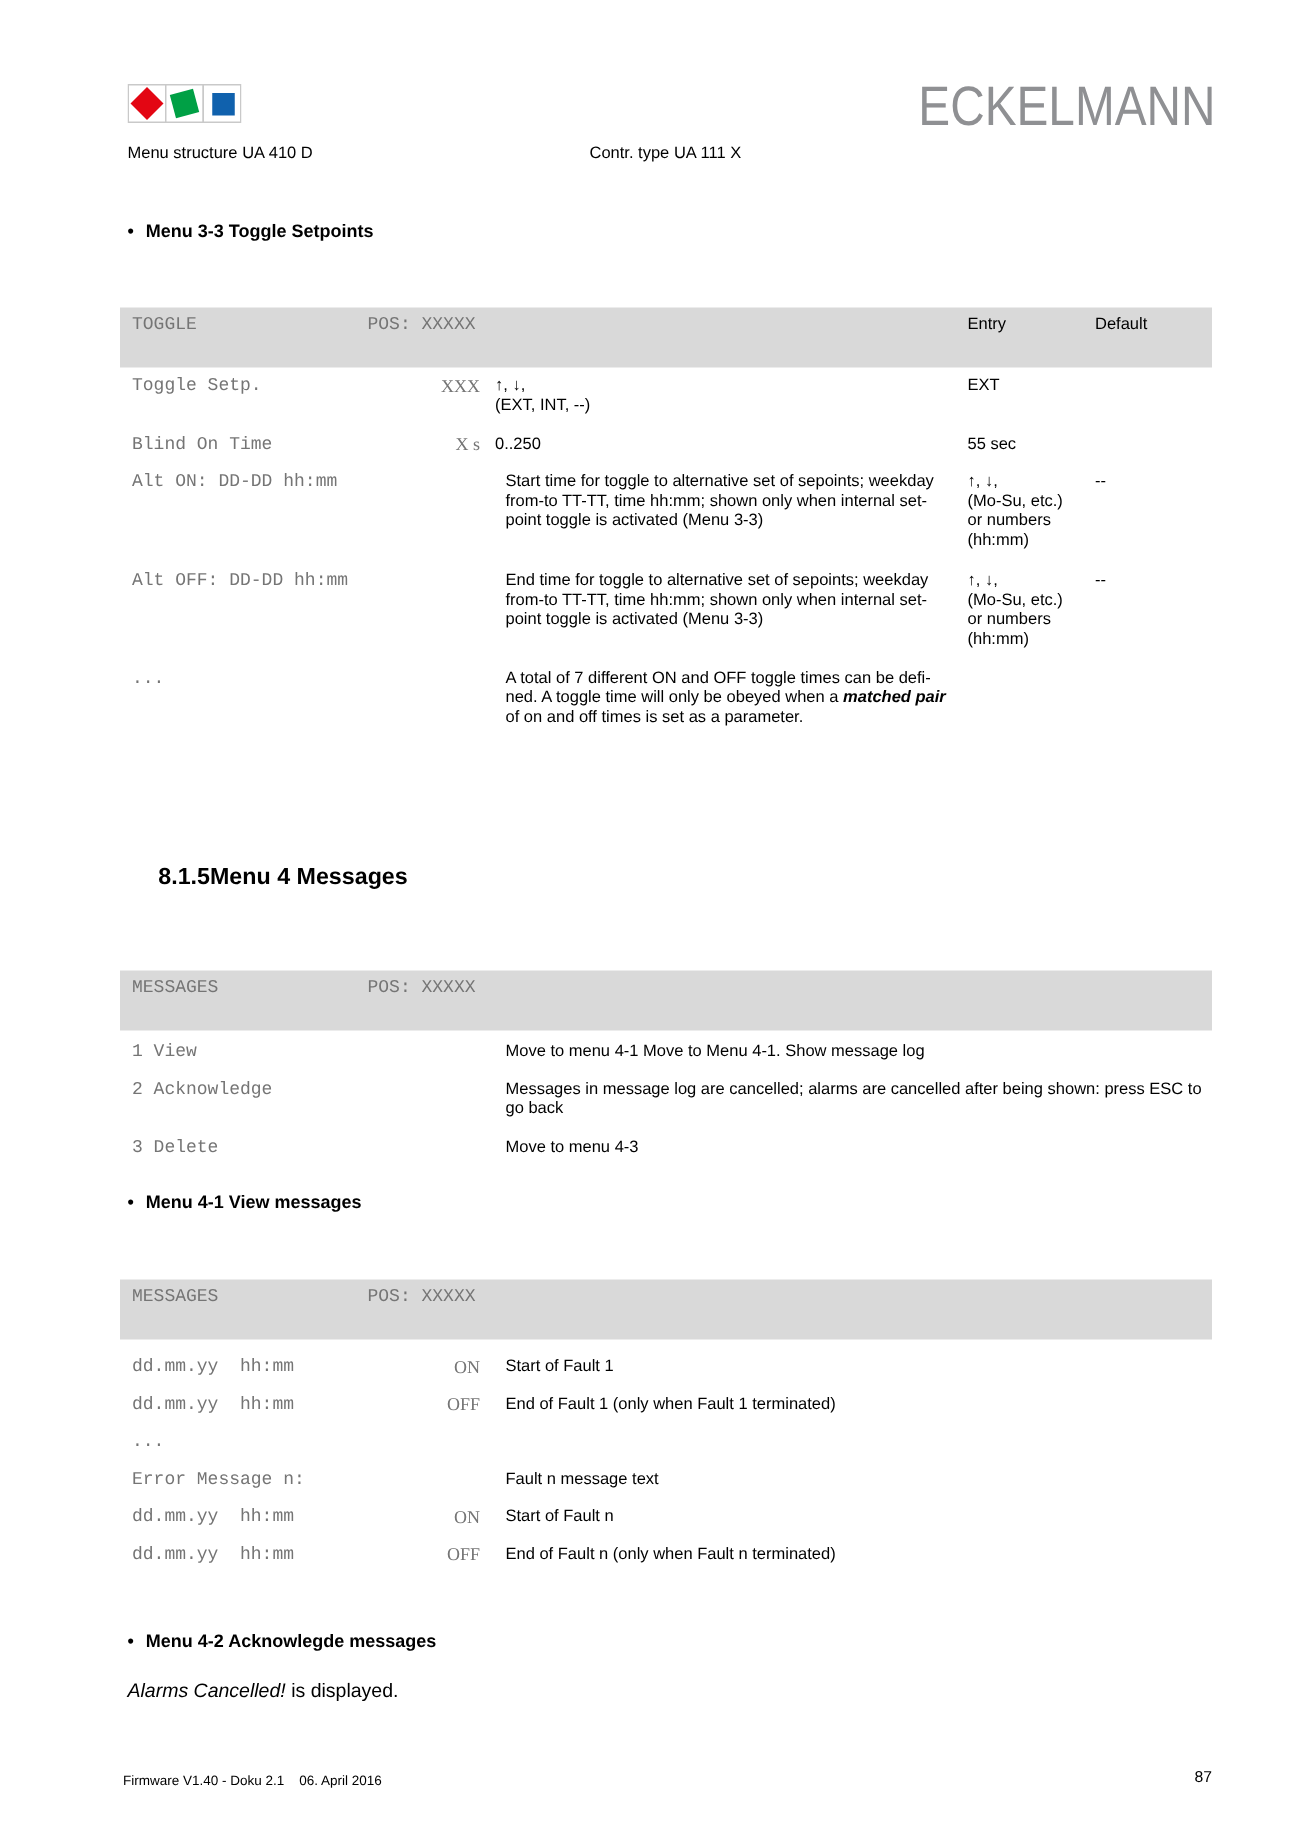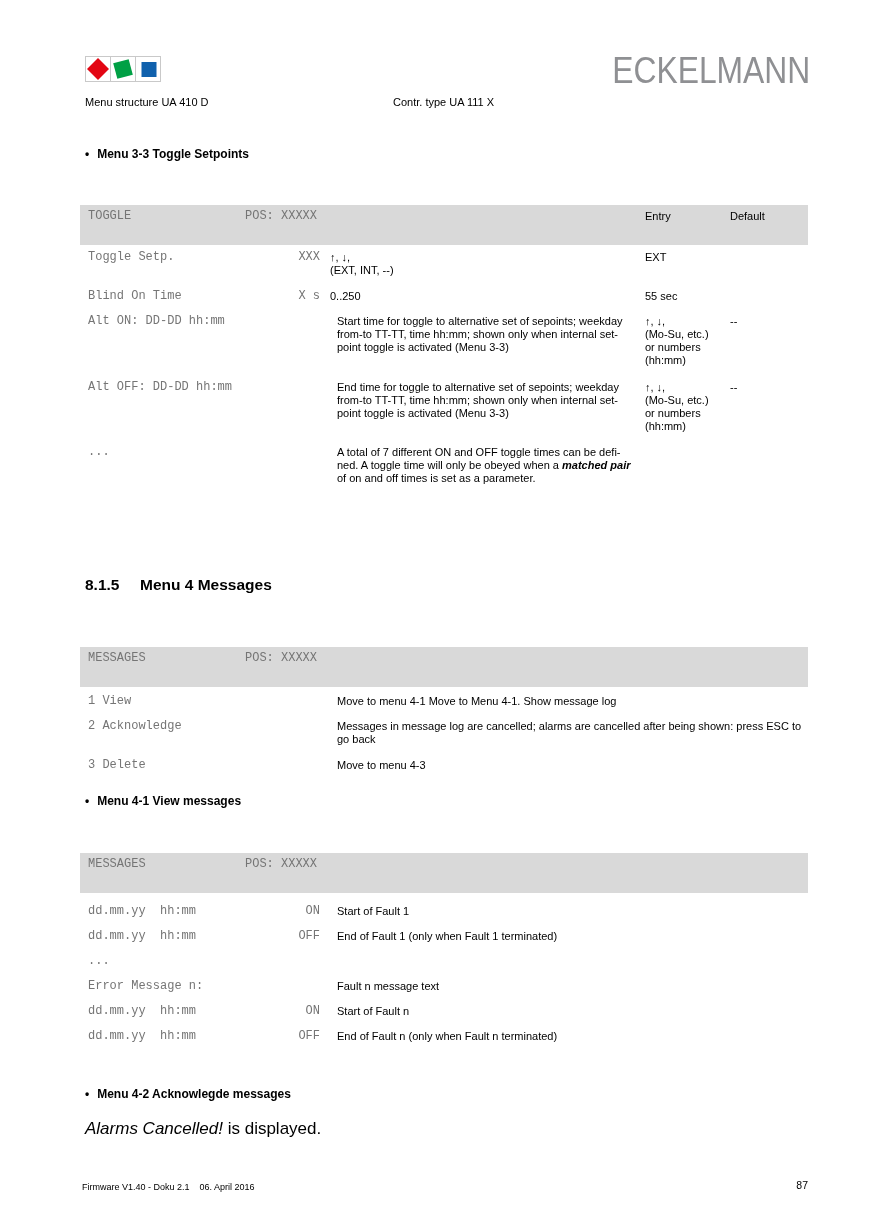--- a/index.html
+++ b/index.html
@@ -10,45 +10,45 @@
   .logo{position:absolute;left:85px;top:56px;}
   .brand{position:absolute;right:60px;top:50px;font-size:37px;color:#8f9093;
          letter-spacing:0px;transform:scaleX(0.86);transform-origin:right center;
          font-weight:normal;white-space:nowrap;}
   .hdr-label{position:absolute;top:96px;font-size:11px;color:#000;}
 
   
   .bullet{position:absolute;left:85px;font-size:12px;color:#000;font-weight:bold;}
   .bullet::before{content:"\2022";margin-right:8px;}
   .heading{position:absolute;left:85px;font-size:15.5px;font-weight:bold;}
-  .heading .num{display:inline-block;width:55px;}
+  .heading .num{display:inline-block;width:55px;text-align:right;}
 
   
   .tbl{position:absolute;left:80px;width:728px;}
   .thead{position:relative;height:40px;background:#d9d9d9;}
   .thead .t-title{position:absolute;left:8px;top:5px;}
   .thead .t-pos{position:absolute;left:165px;top:5px;}
   .thead .t-entry{position:absolute;left:565px;top:5px;font-size:11px;color:#000;}
   .thead .t-default{position:absolute;left:650px;top:5px;font-size:11px;color:#000;}
 
   .mono{font-family:"Liberation Mono","DejaVu Sans Mono",monospace;
         font-size:12px;color:#757575;line-height:13px;white-space:pre-wrap;}
 
   .trow{display:grid;grid-template-columns:169px 73px 315px 85px 78px;
         padding-left:8px;align-items:start;}
-  .c-val{text-align:right;padding-right:10px;}
+  .c-val{text-align:right;padding-right:10px;font-family:Liberation Serif, serif;}
   .c-desc{font-size:11px;line-height:13px;padding-left:7px;padding-right:14px;color:#000;}
   .c-entry{font-size:11px;line-height:13px;color:#000;font-family:"Liberation Sans","DejaVu Sans",sans-serif;}
   .c-def{font-size:11px;line-height:13px;color:#000;}
   .wide{grid-column:3 / 6;padding-right:0;}
   .defrow{display:flex;}
   .defk{width:53px;flex:none;}
   .bi{font-weight:bold;font-style:italic;}
 
-  .alarms{position:absolute;left:85px;top:1119px;font-size:17px;}
+  .alarms{position:absolute;left:85px;top:1119px;font-size:13px;}
   .alarms em{font-style:italic;}
 
   .footer-left{position:absolute;left:82px;top:1182px;font-size:9px;color:#000;}
   .footer-left .date{margin-left:10px;}
   .page-num{position:absolute;right:62px;top:1179px;font-size:10.5px;color:#000;}
 </style>
 </head>
 <body>
 
 <div class="page">

